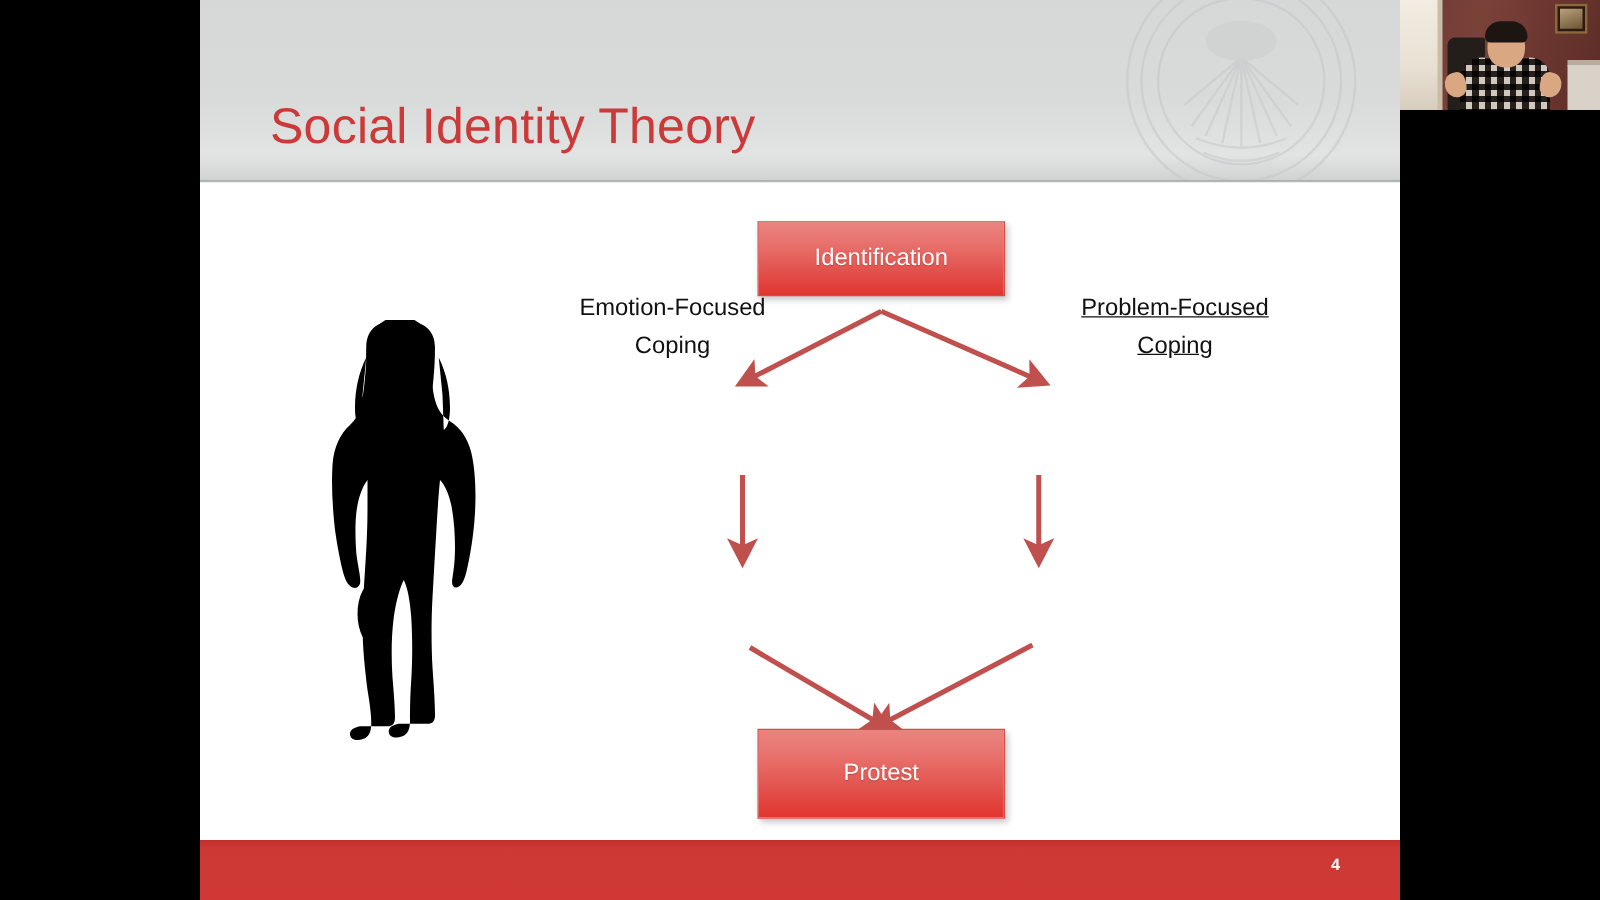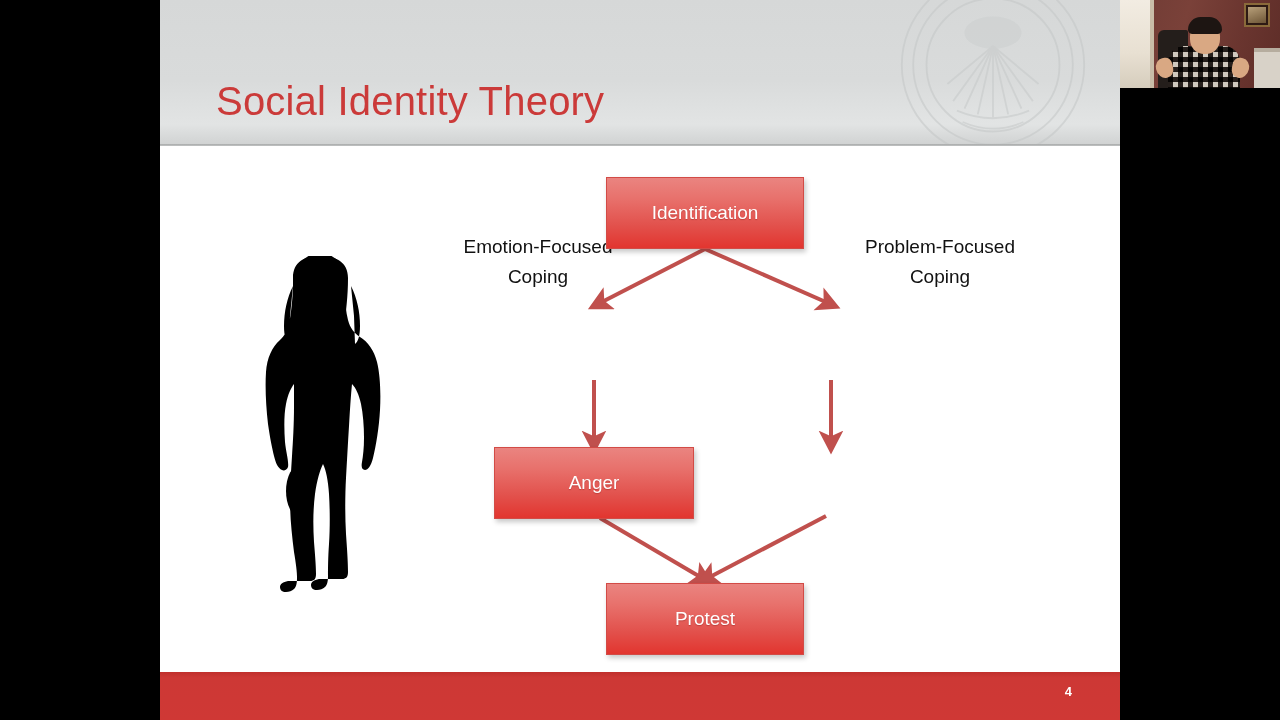--- a/index.html
+++ b/index.html
@@ -354,34 +354,31 @@
 
           <path class="arrow-line" d="M440 372 L542 432" marker-end="url(#ah)"></path>
 
           <path class="arrow-line" d="M666 370 L548 432" marker-end="url(#ah)"></path>
         </svg>
 
         <div class="coping-label" style="left:278px; top:86px; width:200px;">
           <div>Emotion-Focused</div>
           <div>Coping</div>
         </div>
-        <div class="coping-label" style="left:680px; top:86px; width:200px;">
+        <div class="coping-label" style="left:680px; top:86px; width:200px;text-decoration:underline;">
           <div>Problem-Focused</div>
           <div>Coping</div>
         </div>
 
-        <div class="flow-box" style="left:446px; top:31px; width:198px; height:72px;">
+        <div class="flow-box" style="left:446px; top:31px; width:198px; height:60px;">
           <span>Identification</span>
         </div>
 
 
 
-        <div class="flow-box" style="left:334px; top:301px; width:200px; height:72px;">
-          <span>Anger</span>
-        </div>
 
 
         <div class="flow-box" style="left:446px; top:437px; width:198px; height:72px;justify-content:center;">
           <span>Protest</span>
         </div>
 
       </div>
     </div>
 
     <div class="slide-footer">

